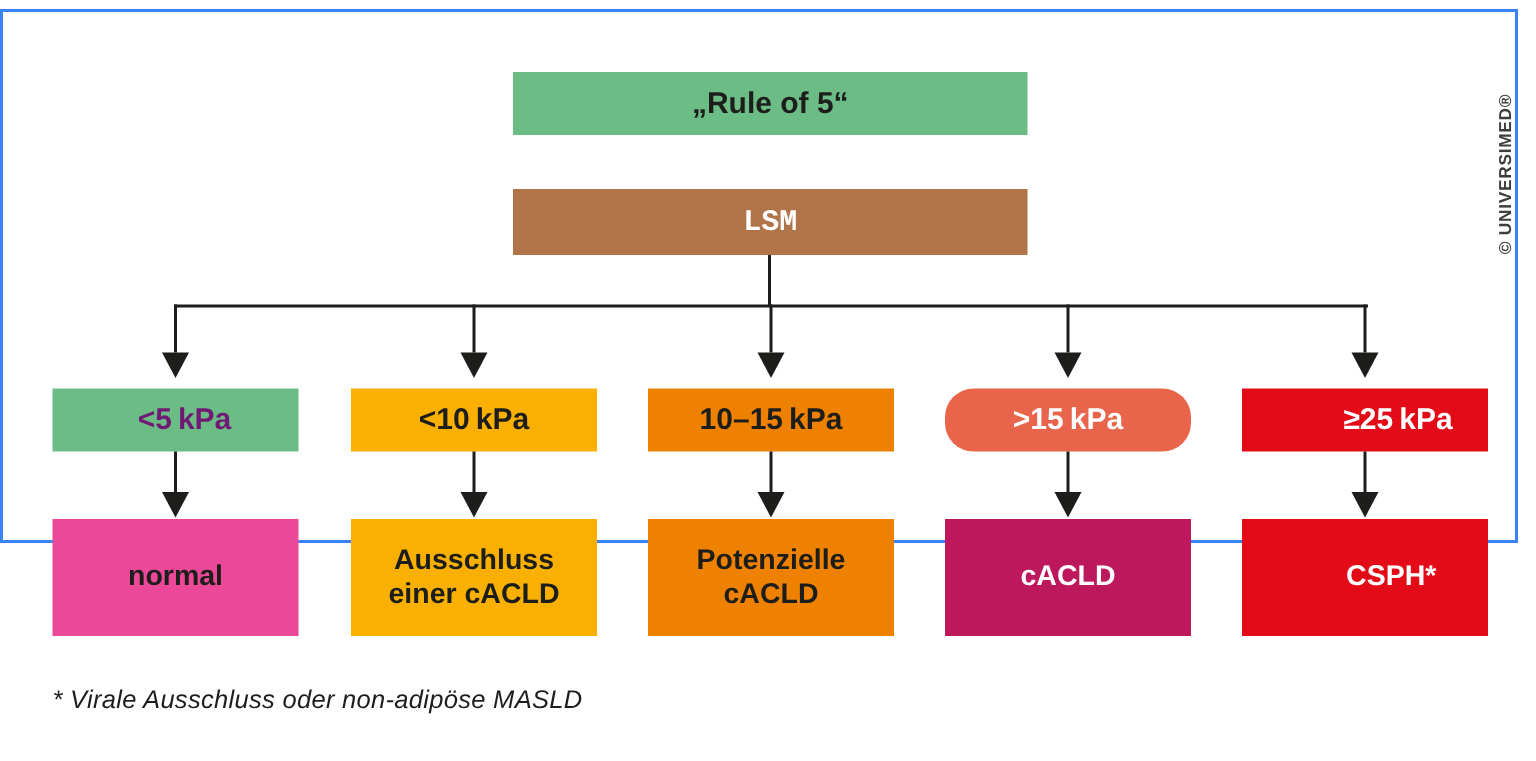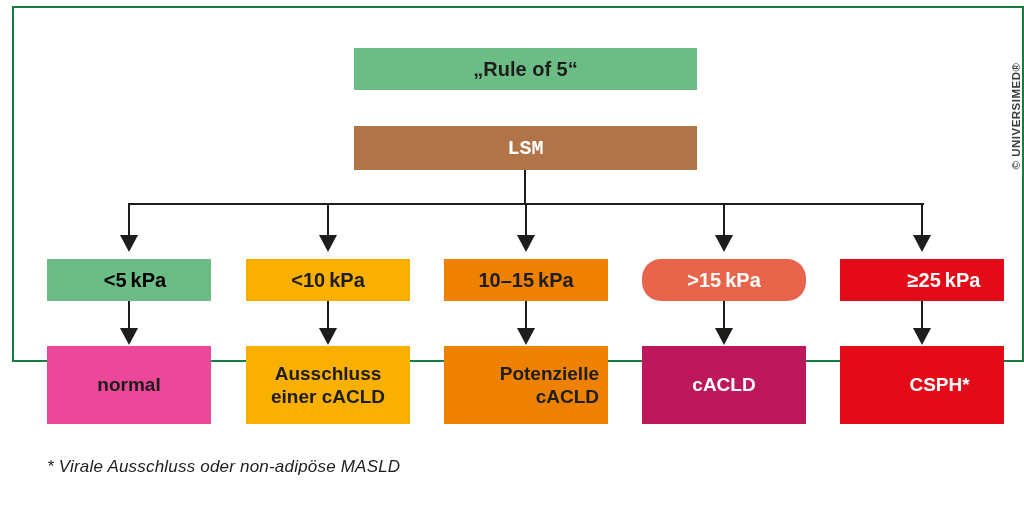--- a/index.html
+++ b/index.html
@@ -5,23 +5,23 @@
   html, body { margin: 0; padding: 0; }
   body {
     width: 1024px; height: 507px;
     background: #ffffff;
     font-family: "Liberation Sans", "DejaVu Sans", sans-serif;
     position: relative;
     overflow: hidden;
   }
   .frame {
     position: absolute;
-    left: 12px; top: 6px;
+    left: 0; top: 6px;
     width: 1012px; height: 356px;
-    border: 2px solid #15803d;
+    border: 2px solid #3b82f6;
     box-sizing: border-box;
     background: #ffffff;
   }
   .box {
     position: absolute;
     display: flex; align-items: center; justify-content: center;
     text-align: center;
     font-weight: bold;
     color: #1d1d1b;
     box-sizing: border-box;
@@ -101,21 +101,21 @@
     </div>
   <div class="varrow branch a3">
       <div class="stem"></div>
       <div class="head"></div>
     </div>
   <div class="varrow branch a4">
       <div class="stem"></div>
       <div class="head"></div>
     </div>
 
-  <div class="box kpa-box col0" style="background-color: rgb(108, 188, 134); color: #000000; padding-left: 12px;">&lt;5 kPa</div>
+  <div class="box kpa-box col0" style="background-color: rgb(108, 188, 134); color: #701a75; padding-left: 12px;">&lt;5 kPa</div>
   <div class="box kpa-box col1" style="background-color: rgb(249, 176, 0); color: rgb(29, 29, 27);">&lt;10 kPa</div>
   <div class="box kpa-box col2" style="background-color: rgb(238, 129, 0); color: rgb(29, 29, 27);">10–15 kPa</div>
   <div class="box kpa-box col3" style="background-color: rgb(232, 101, 76); color: rgb(255, 255, 255); border-radius: 19px;">&gt;15 kPa</div>
   <div class="box kpa-box col4" style="background-color: rgb(227, 11, 23); color: rgb(255, 255, 255);">≥25 kPa</div>
 
   <div class="varrow link a0">
       <div class="stem"></div>
       <div class="head"></div>
     </div>
   <div class="varrow link a1">
@@ -130,21 +130,21 @@
       <div class="stem"></div>
       <div class="head"></div>
     </div>
   <div class="varrow link a4">
       <div class="stem"></div>
       <div class="head"></div>
     </div>
 
   <div class="box result-box col0" style="background-color: #ec4899; color: rgb(29, 29, 27);">normal</div>
   <div class="box result-box col1" style="background-color: rgb(249, 176, 0); color: rgb(29, 29, 27);">Ausschluss einer cACLD</div>
-  <div class="box result-box col2" style="background-color: rgb(238, 129, 0); color: rgb(29, 29, 27); text-align: right;">Potenzielle cACLD</div>
+  <div class="box result-box col2" style="background-color: rgb(238, 129, 0); color: rgb(29, 29, 27);">Potenzielle cACLD</div>
   <div class="box result-box col3" style="background-color: #be185d; color: rgb(255, 255, 255);">cACLD</div>
   <div class="box result-box col4" style="background-color: rgb(227, 11, 23); color: rgb(255, 255, 255);">CSPH*</div>
 
   <div class="footnote">* Virale Ausschluss oder non-adipöse MASLD</div>
 
   <div class="watermark">© UNIVERSIMED®</div>
 
 </div>
 
 </body></html>

